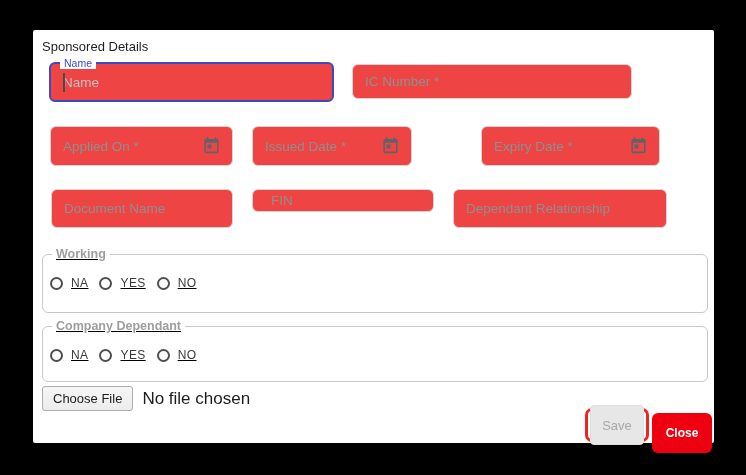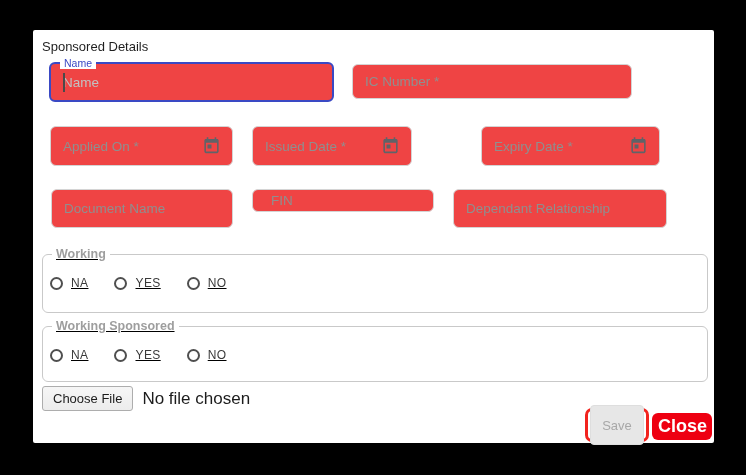--- a/index.html
+++ b/index.html
@@ -62,21 +62,21 @@
   fieldset.group{
     position:absolute;left:9px;width:666px;margin:0;
     border:1px solid #c9c9c9;border-radius:6px;padding:0 0 0 7px;text-decoration:underline;
   }
   #fs-working{top:217px;height:66px;}
   #fs-company{top:289px;height:63px;}
   fieldset.group legend{
     font-size:12.5px;font-weight:bold;color:#9e9e9e;
     padding:0 4px;margin-left:2px;
   }
-  .radio-row{display:flex;align-items:flex-start;gap:26px;margin-top:15px;}
+  .radio-row{display:flex;align-items:flex-start;gap:11px;margin-top:15px;}
   .opt{display:flex;align-items:center;gap:8px;cursor:pointer;}
   .radio{
     width:13px;height:13px;border:2px solid #4f4f4f;border-radius:50%;
     background:#fff;flex:0 0 auto;
   }
   .opt-label{font-size:12px;color:#3a3a3a;letter-spacing:.4px;}
   
   .file-row{
     position:absolute;left:9px;top:356px;display:flex;align-items:center;
   }
@@ -93,23 +93,23 @@
     position:absolute;left:552px;top:378px;width:64px;height:34px;
     border:3px solid var(--highlight-red);border-radius:7px;
     display:flex;align-items:center;justify-content:center;
   }
   .save-btn{
     width:54px;height:40px;background:#e7e7e7;color:#a8a8a8;
     border:1px solid #dedede;border-radius:4px;font-size:13px;
     font-family:"Liberation Sans", sans-serif;cursor:default;
   }
   .close-btn{
-    position:absolute;left:619px;top:383px;width:60px;height:27px;
+    position:absolute;left:619px;top:383px;width:60px;height:40px;
     background:var(--close-red);color:#fff;border:none;border-radius:6px;
-    font-size:18px;font-weight:bold;
+    font-size:12px;font-weight:bold;
     font-family:"Liberation Sans", sans-serif;cursor:pointer;
   }
 </style>
 </head>
 <body>
 
 <div class="dialog">
 
   <div class="dialog-title">Sponsored Details</div>
 
@@ -172,21 +172,21 @@
         <span class="opt-label">YES</span>
       </label>
       <label class="opt">
         <span class="radio"></span>
         <span class="opt-label">NO</span>
       </label>
     </div>
   </fieldset>
 
   <fieldset class="group" id="fs-company">
-    <legend>Working Sponsored</legend>
+    <legend>Company Dependant</legend>
     <div class="radio-row">
       <label class="opt">
         <span class="radio"></span>
         <span class="opt-label">NA</span>
       </label>
       <label class="opt">
         <span class="radio"></span>
         <span class="opt-label">YES</span>
       </label>
       <label class="opt">

